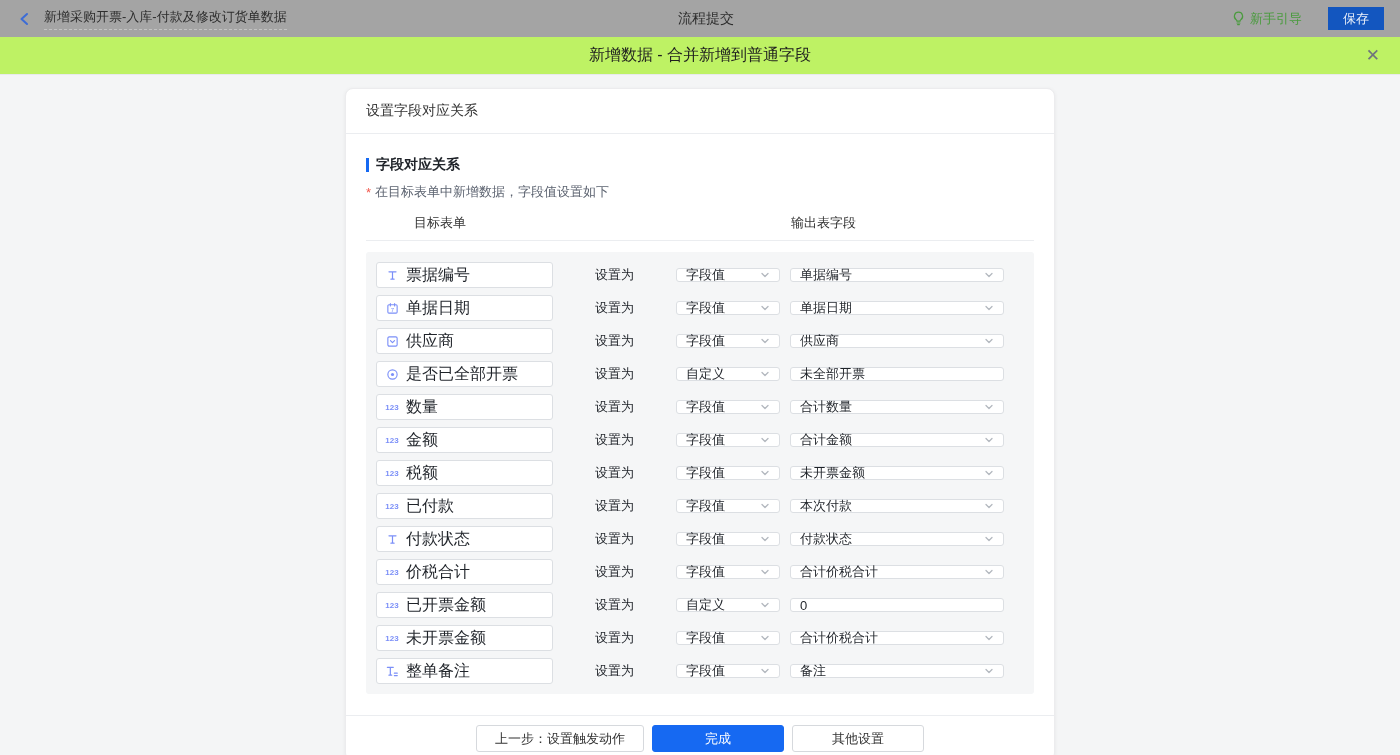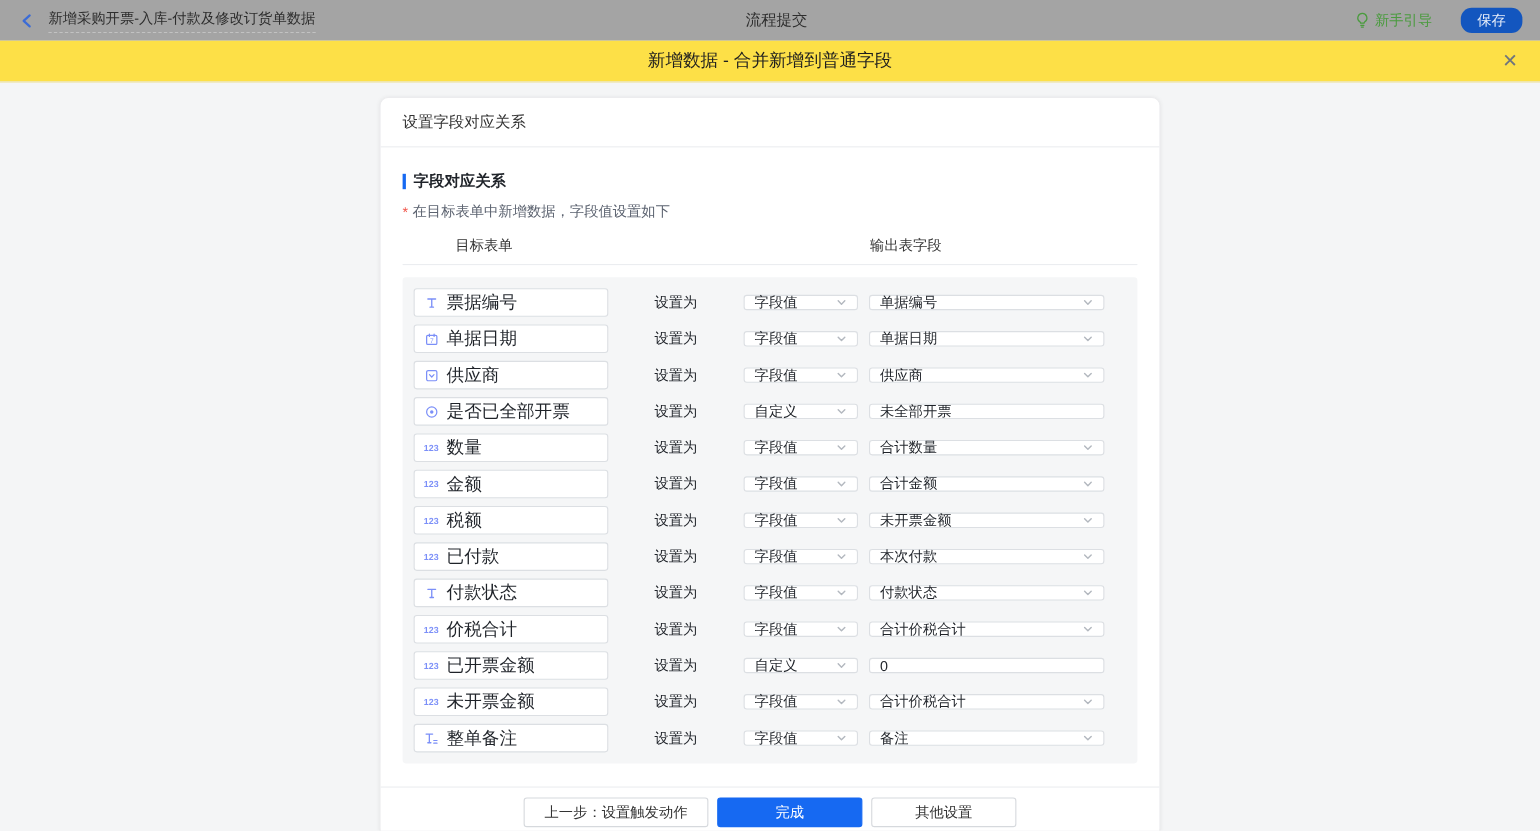--- a/index.html
+++ b/index.html
@@ -7,24 +7,24 @@
   body { font-family:"Liberation Sans","DejaVu Sans",sans-serif; background:#f4f5f6; color:#1f2329; }
 
   
   .topbar { position:relative; height:37px; background:#a4a4a4; display:flex; align-items:center; padding:0 16px; }
   .topbar-left { display:flex; align-items:center; gap:10px; }
   .back { width:18px; height:18px; display:inline-flex; align-items:center; justify-content:center; cursor:pointer; }
   .tb-title { font-size:13px; color:#2d2d2d; padding-bottom:3px; border-bottom:1px dashed #c2c2c2; }
   .tb-center { position:absolute; left:12px; right:0; text-align:center; font-size:14px; color:#2d2d2d; pointer-events:none; }
   .topbar-right { margin-left:auto; display:flex; align-items:center; gap:26px; z-index:1; }
   .guide { display:inline-flex; align-items:center; gap:5px; font-size:13px; color:#4a9b3e; cursor:pointer; }
-  .save-btn { width:56px; height:23px; background:#1356bf; color:#e8eef9; border:none; border-radius:10px; font-size:13px; cursor:pointer; font-family:inherit; }
+  .save-btn { width:56px; height:23px; background:#1356bf; color:#e8eef9; border:none; border-radius:0; font-size:13px; cursor:pointer; font-family:inherit; }
 
   
-  .modal-titlebar { position:relative; height:38px; background:#fde047; border-bottom:1px solid #e8eaec; display:flex; align-items:center; justify-content:center; }
+  .modal-titlebar { position:relative; height:38px; background:#bef264; border-bottom:1px solid #e8eaec; display:flex; align-items:center; justify-content:center; }
   .modal-title { font-size:16px; color:#1f1f1f; }
   .close { position:absolute; right:20px; top:9px; font-size:17px; color:#6f757d; cursor:pointer; line-height:20px; }
 
   
   .modal-body { height:680px; padding-top:13px; }
   .card { width:710px; margin:0 auto; background:#ffffff; border-radius:8px; box-shadow:0 1px 4px rgba(0,0,0,0.06); border:1px solid #ececee; }
   .card-header { padding:13px 20px; font-size:14px; color:#333; border-bottom:1px solid #ebedf0; }
   .card-content { padding:22px 20px 0 20px; }
 
   .section-title { display:flex; align-items:center; gap:7px; font-size:14px; font-weight:bold; color:#1f2329; }

